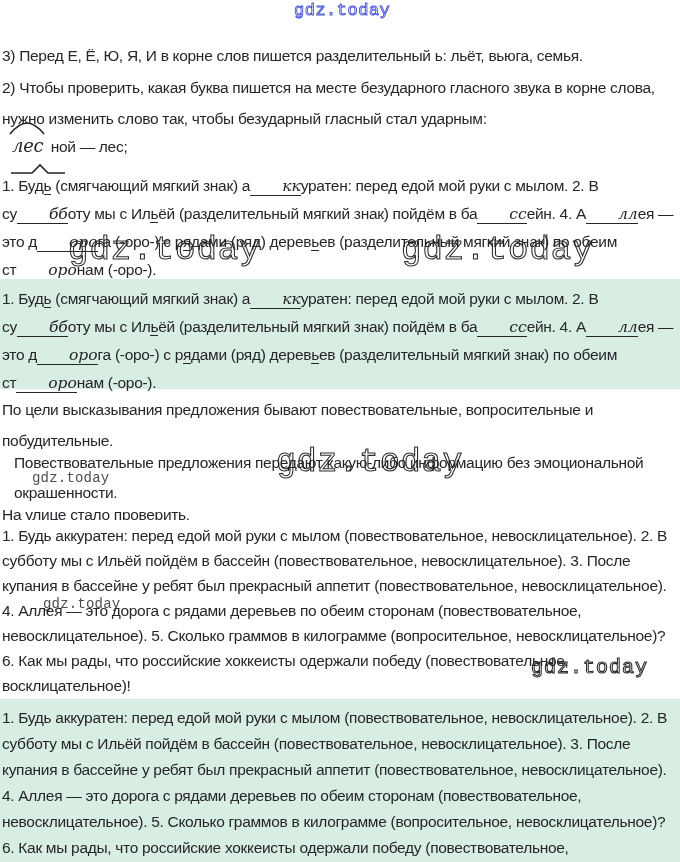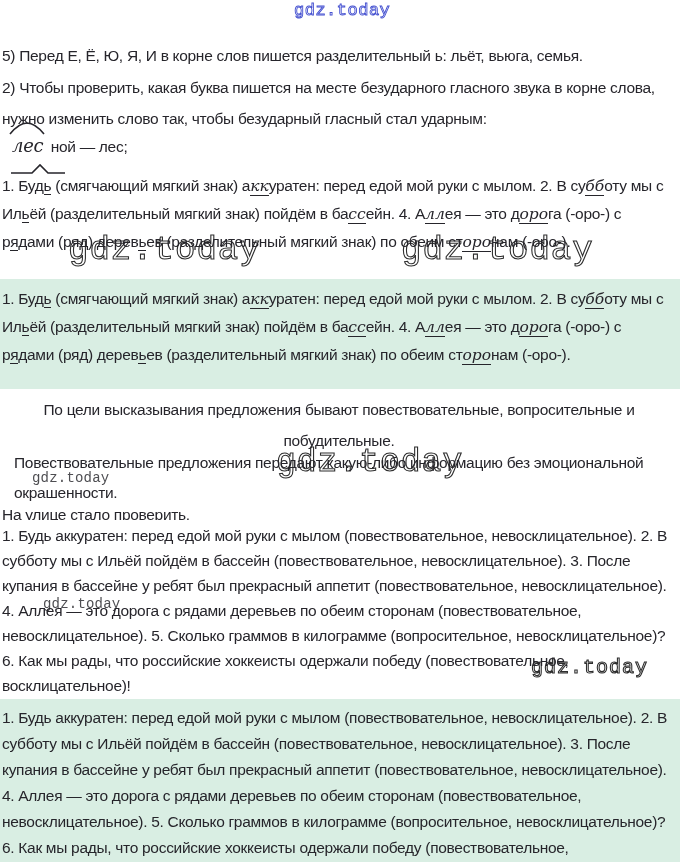--- a/index.html
+++ b/index.html
@@ -21,29 +21,29 @@
     font-style:italic;font-size:18px;position:relative;padding:0 2px;
   }
   #example .arc{position:absolute;left:-1px;top:-13px;}
   #example .stem{position:absolute;left:0;top:27px;}
   #para1{top:156px;line-height:28px;}
   .answer{
     left:0;width:680px;box-sizing:border-box;
     padding:6px 6px 0 2px;background:var(--answer-bg,#d9eee3);
   }
   #answer1{top:263px;height:110px;line-height:27px;}
-  #rule3{top:378px;line-height:31px;text-align:center;}
+  #rule3{top:378px;line-height:31px;}
   #rule4{top:432px;line-height:30px;margin-left:12px;}
   #clipped{top:491px;height:13px;overflow:hidden;line-height:16px;}
   #para2{top:507px;line-height:25px;}
   #answer2{top:683px;height:179px;line-height:26px;}
   .seg-u{border-bottom:1.5px solid currentColor;}
   .seg-i{
     font-family:"DejaVu Serif","Liberation Serif",serif;
-    font-style:italic;letter-spacing:0;
+    font-style:italic;letter-spacing:0;padding-left:32px;
   }
   
   #wm-layer{position:absolute;inset:0;pointer-events:none;}
   .wm{
     position:absolute;white-space:nowrap;
     font-family:Liberation Mono, monospace;
     font-weight:200;
   }
   .wm.outline-dark{color:#3a3a3a;letter-spacing:1px;}
   .wm.outline-blue{color:#4450d0;letter-spacing:0.5px;}
@@ -63,21 +63,21 @@
     <span class="wm outline-dark" style="left: 401px; top: 231px; font-size: 34px;">gdz.today</span>
     <span class="wm outline-dark" style="left: 276px; top: 444px; font-size: 33px;">gdz.today</span>
     <span class="wm plain" style="left: 32px; top: 470px; font-size: 14px;">gdz.today</span>
     <span class="wm plain" style="left: 43px; top: 596px; font-size: 14px;">gdz.today</span>
     <span class="wm outline-dark" style="left: 531px; top: 656px; font-size: 20px;">gdz.today</span>
     <span class="wm plain" style="left: 85px; top: 725px; font-size: 14px;">gdz.today</span>
     <span class="wm plain" style="left: 244px; top: 755px; font-size: 14px;">gdz.today</span>
     <span class="wm plain" style="left: 477px; top: 804px; font-size: 13px;">gdz.today</span>
   </div>
 
-<p id="rule1" class="block">5) Перед Е, Ё, Ю, Я, И в корне слов пишется разделительный ь: льёт, вьюга, семья.</p>
+<p id="rule1" class="block">3) Перед Е, Ё, Ю, Я, И в корне слов пишется разделительный ь: льёт, вьюга, семья.</p>
 
 <p id="rule2" class="block">2) Чтобы проверить, какая буква пишется на месте безударного гласного звука в корне слова, нужно изменить слово так, чтобы безударный гласный стал ударным:</p>
 
 <div id="example" class="block">
   <span class="root">
     <svg class="arc" width="36" height="13" viewBox="0 0 36 13">
       <path d="M1,12 Q10,1 18,1 Q26,1 35,12" fill="none" stroke="#26252b" stroke-width="1.6"></path>
     </svg><span>лес</span>
   </span><span>ной — лес;</span>
   <svg class="stem mark" width="56" height="12" viewBox="0 0 56 12">

